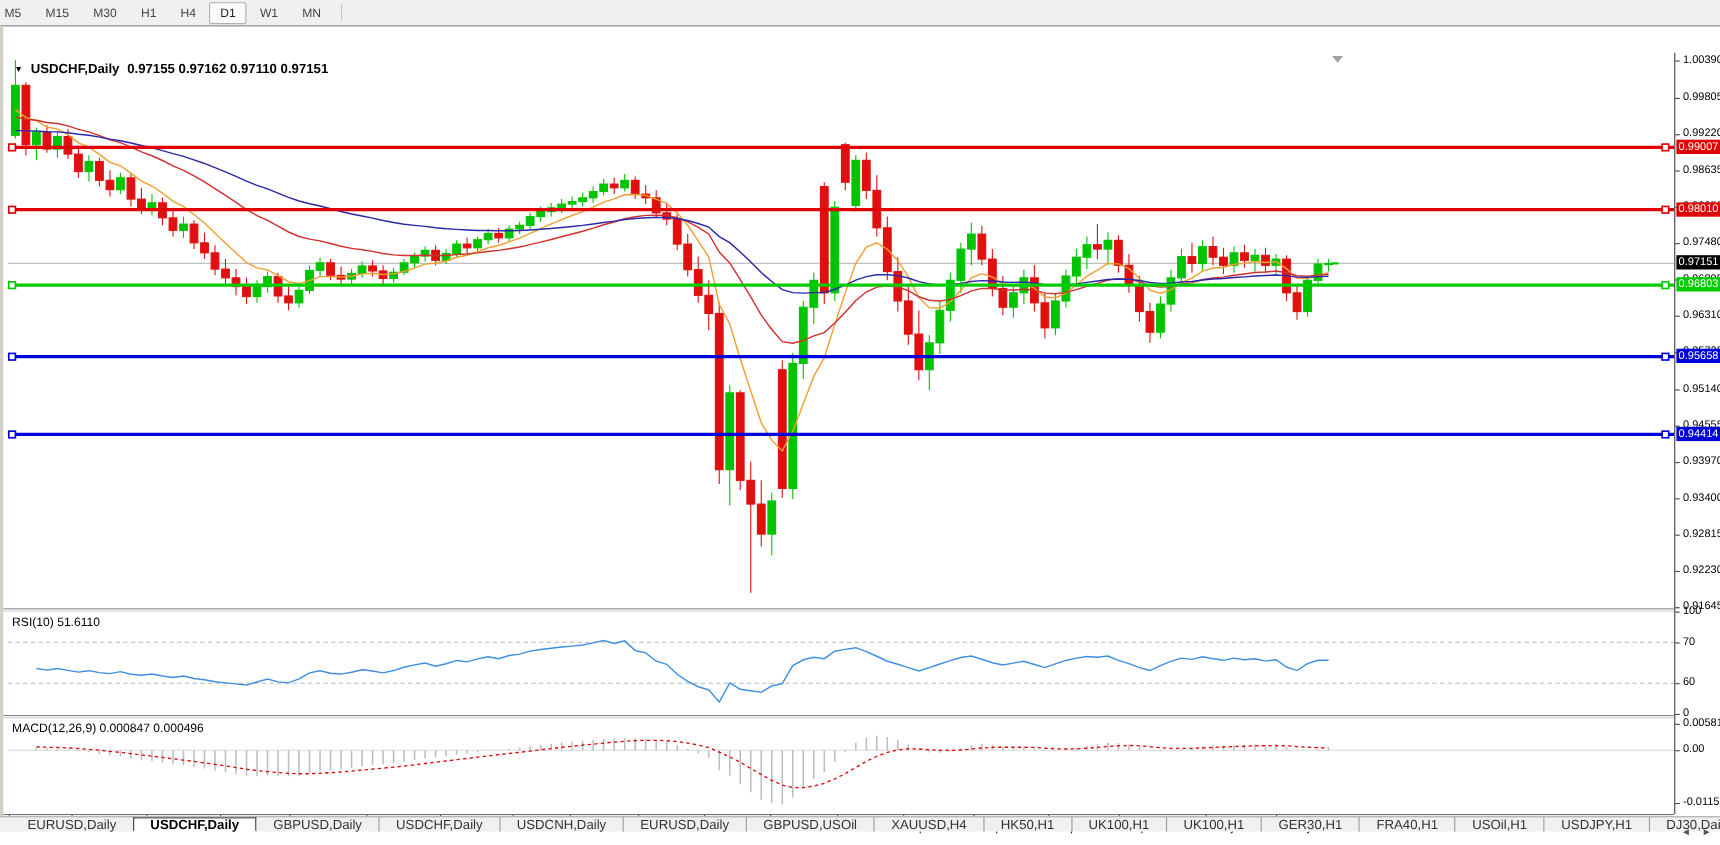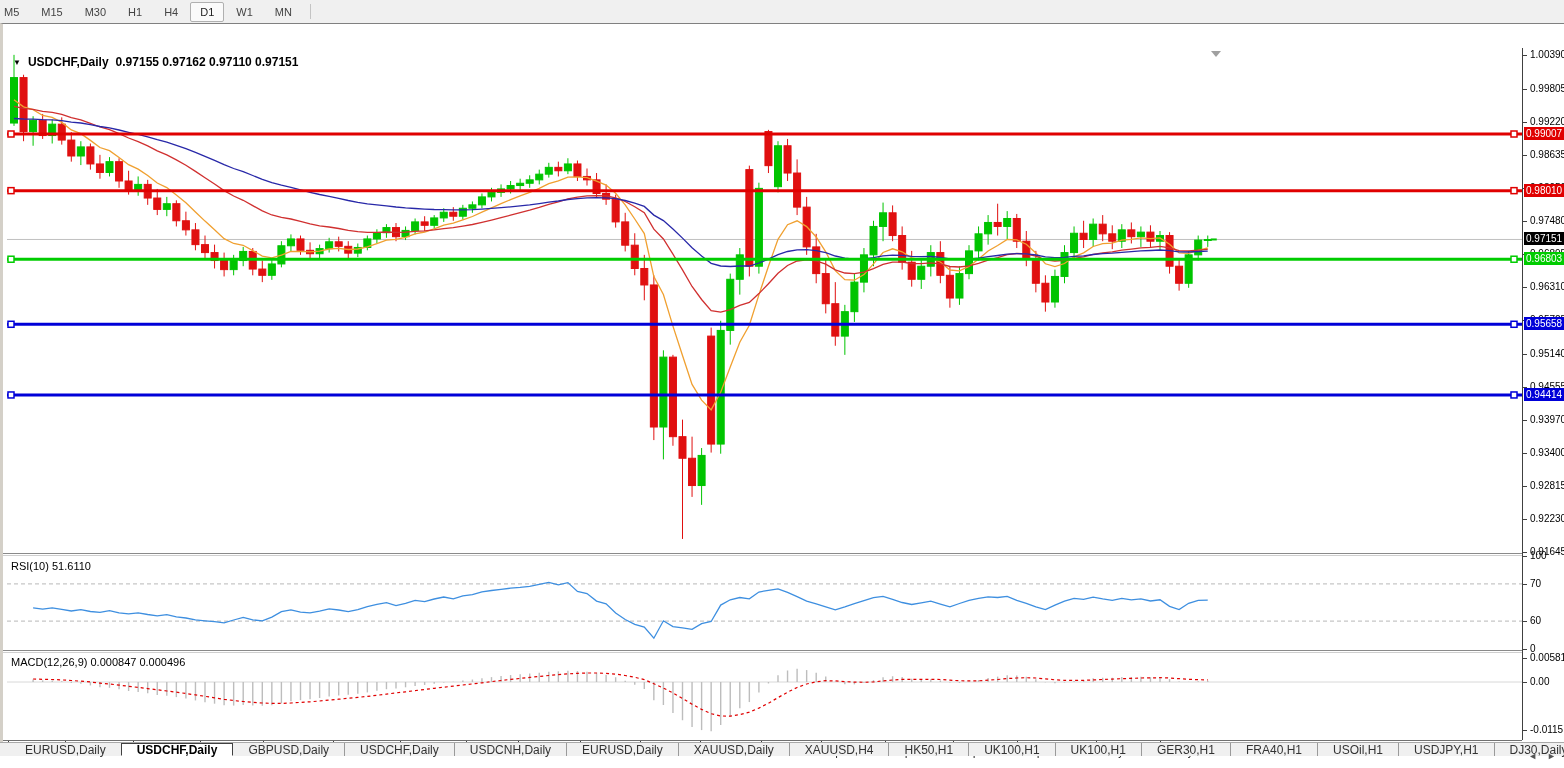--- a/index.html
+++ b/index.html
@@ -625,21 +625,21 @@
         <div class="tab">EURUSD,Daily</div>
         <div class="tab active">USDCHF,Daily</div>
         <div class="tab">GBPUSD,Daily</div>
         <div class="tab-div"></div>
         <div class="tab">USDCHF,Daily</div>
         <div class="tab-div"></div>
         <div class="tab">USDCNH,Daily</div>
         <div class="tab-div"></div>
         <div class="tab">EURUSD,Daily</div>
         <div class="tab-div"></div>
-        <div class="tab">XAUUSD,Daily</div>
+        <div class="tab">GBPUSD,USOil</div>
         <div class="tab-div"></div>
         <div class="tab">XAUUSD,H4</div>
         <div class="tab-div"></div>
         <div class="tab">HK50,H1</div>
         <div class="tab-div"></div>
         <div class="tab">UK100,H1</div>
         <div class="tab-div"></div>
         <div class="tab">UK100,H1</div>
         <div class="tab-div"></div>
         <div class="tab">GER30,H1</div>

